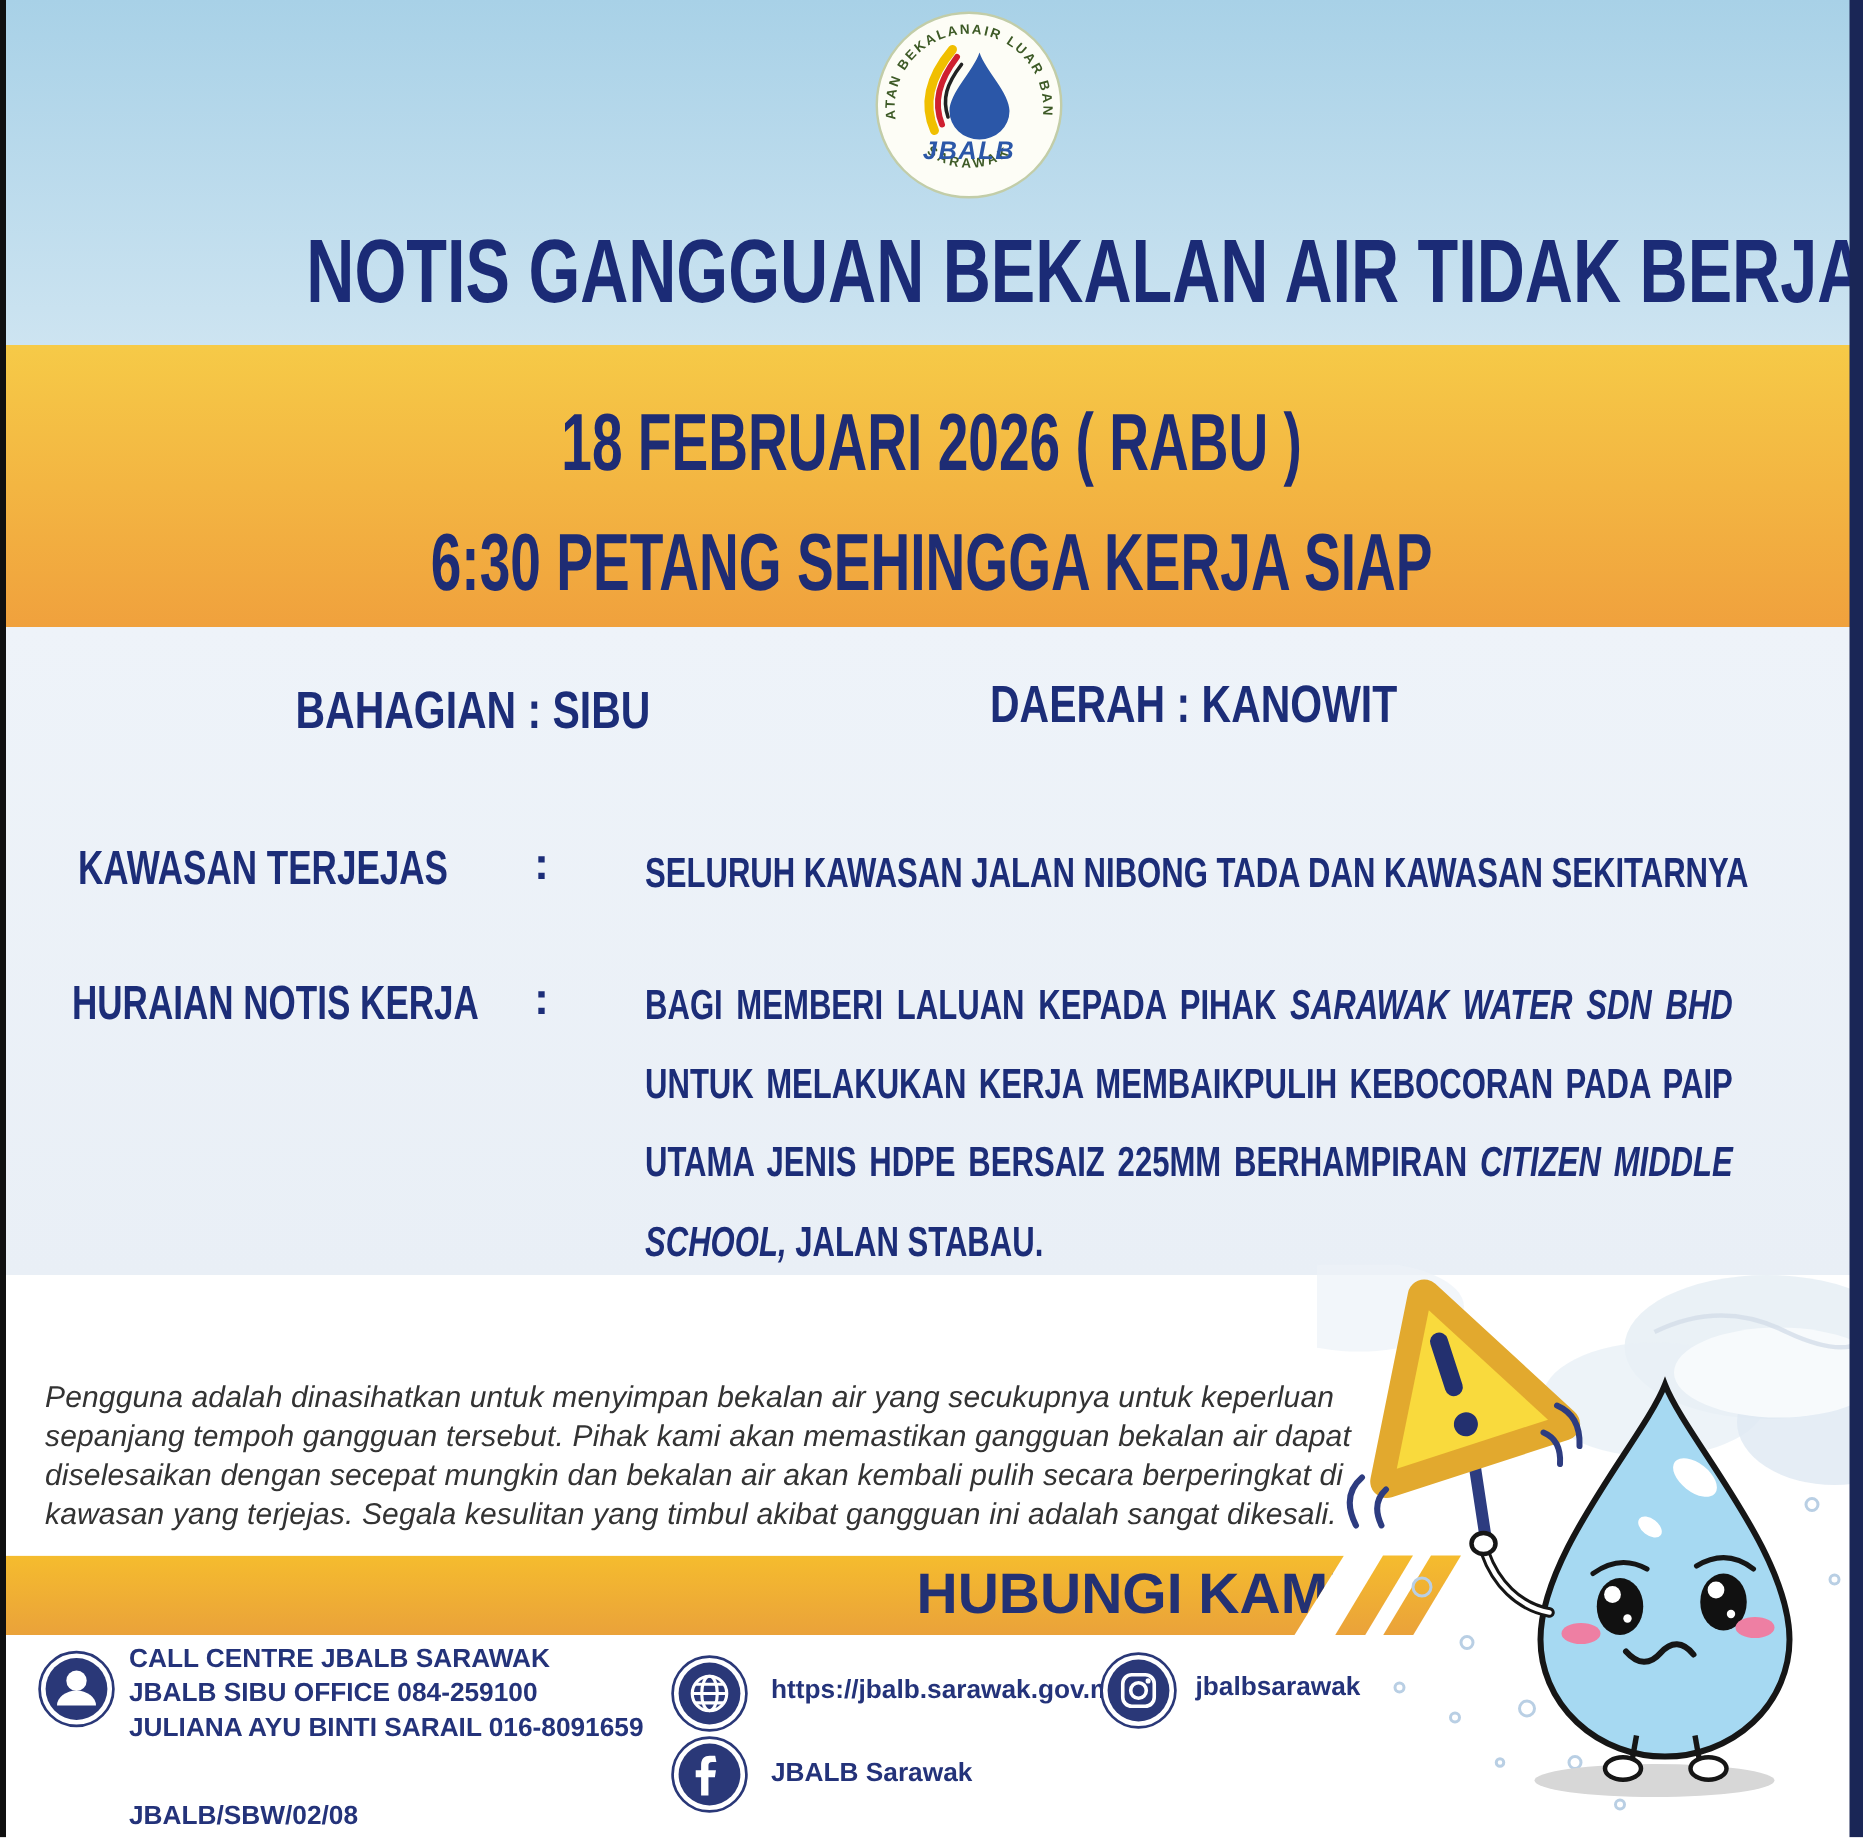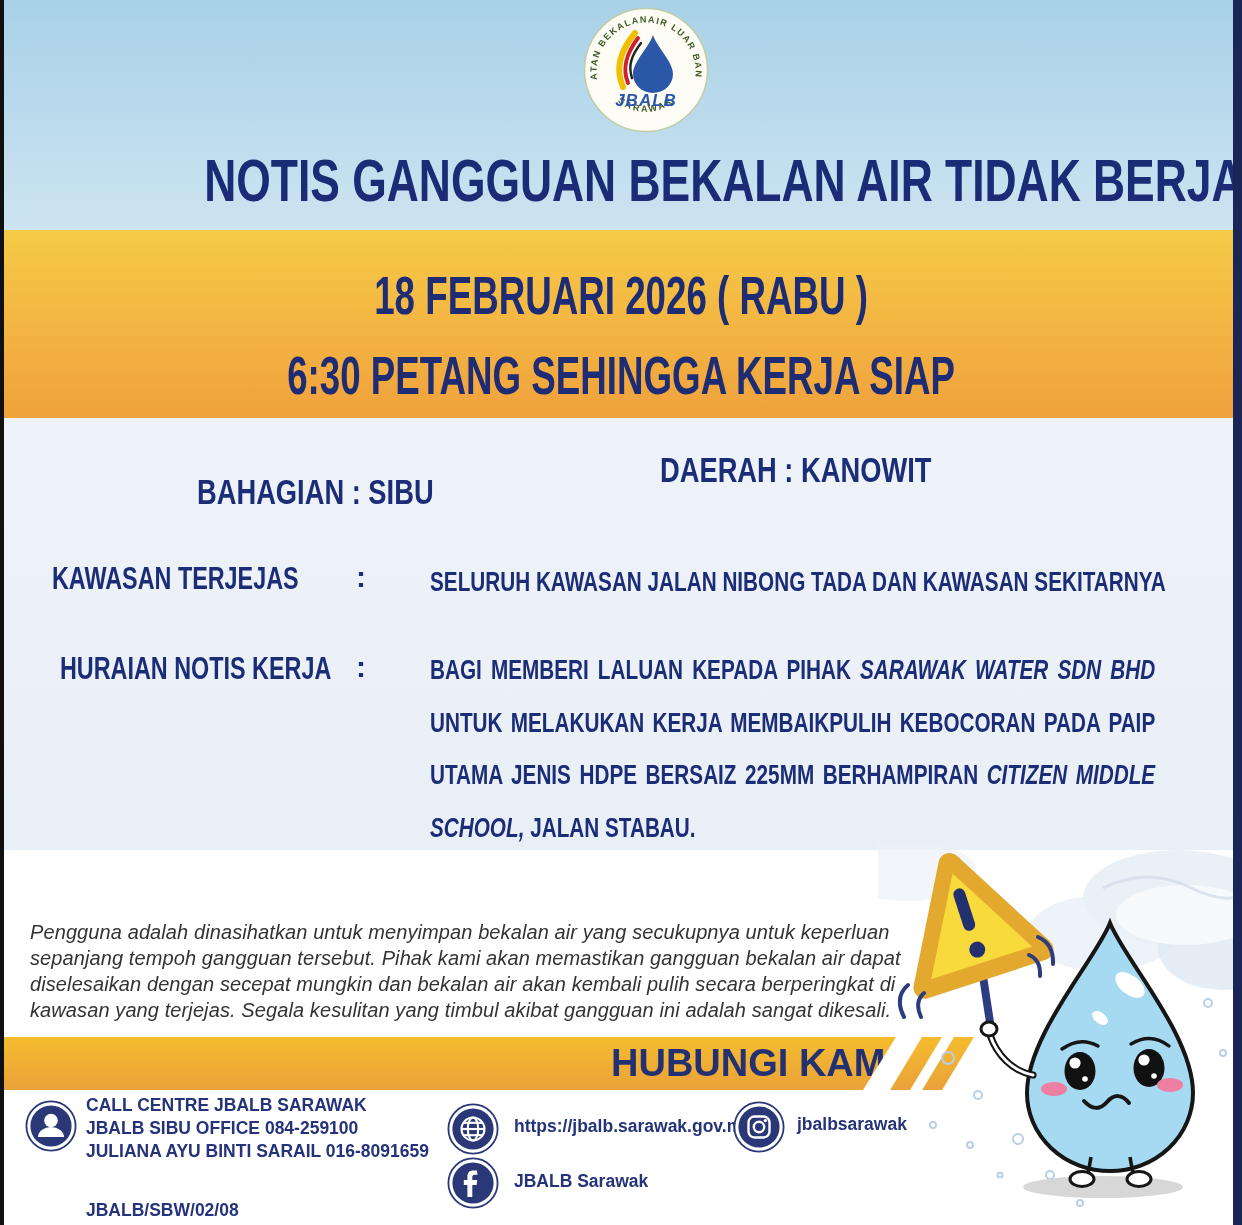--- a/index.html
+++ b/index.html
@@ -25,33 +25,33 @@
   #title{left:0;top:146px;width:100%;text-align:center;z-index:5;}
   #title span{font-size:60px;font-weight:bold;color:#1b2b76;letter-spacing:0px;transform:scaleX(.74);}
 
   
   #banner-schedule .line{width:100%;text-align:center;color:#1e2c74;font-weight:bold;}
   #schedule-date{margin-top:32px;line-height:66px;}
   #schedule-time{line-height:66px;}
   #banner-schedule .line span{font-size:54px;transform:scaleX(.68);}
 
   
-  #bahagian{left:197px;top:472px;font-size:35px;font-weight:bold;color:#1c2d78;}
+  #bahagian{left:197px;top:454px;font-size:35px;font-weight:bold;color:#1c2d78;}
   #daerah{left:660px;top:450px;font-size:35px;font-weight:bold;color:#1c2d78;}
   #bahagian span,#daerah span{transform:scaleX(.78);}
 
   
   .rowlabel{font-size:32px;font-weight:bold;color:#1c2d78;}
   .rowlabel span{transform:scaleX(.73);}
   .rowcolon{font-size:30px;font-weight:bold;color:#1c2d78;}
   #kawasan-label{left:52px;top:560px;}
   #kawasan-colon{left:356px;top:560px;}
   #kawasan-value{left:430px;top:566px;font-size:28px;font-weight:bold;color:#1c2d78;}
   #kawasan-value span{transform:scaleX(.74);}
-  #huraian-label{left:60px;top:650px;}
+  #huraian-label{left:48px;top:650px;}
   #huraian-colon{left:356px;top:650px;}
   #huraian-text{
     left:430px;top:644px;width:980px;transform:scaleX(.74);transform-origin:left top;
     font-size:28px;font-weight:bold;color:#1c2d78;line-height:52.5px;
   }
   #huraian-text .jl{text-align:justify;text-align-last:justify;}
   #huraian-text .jlast{text-align:left;}
   .it{font-style:italic;}
 
   

